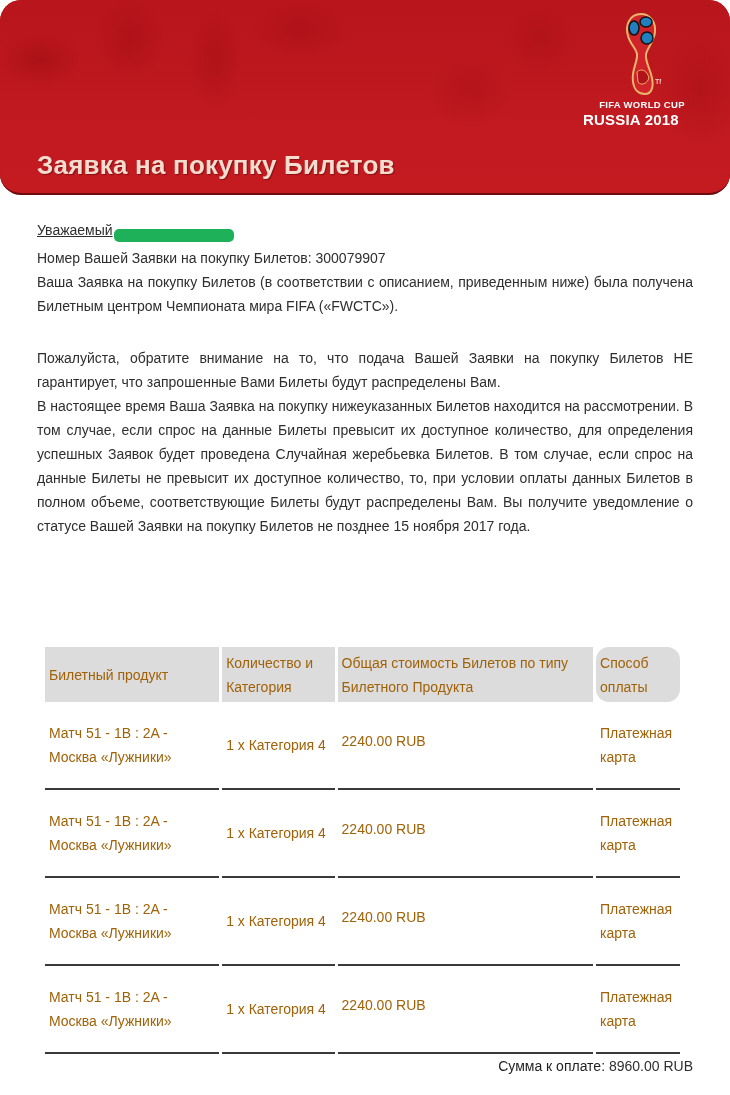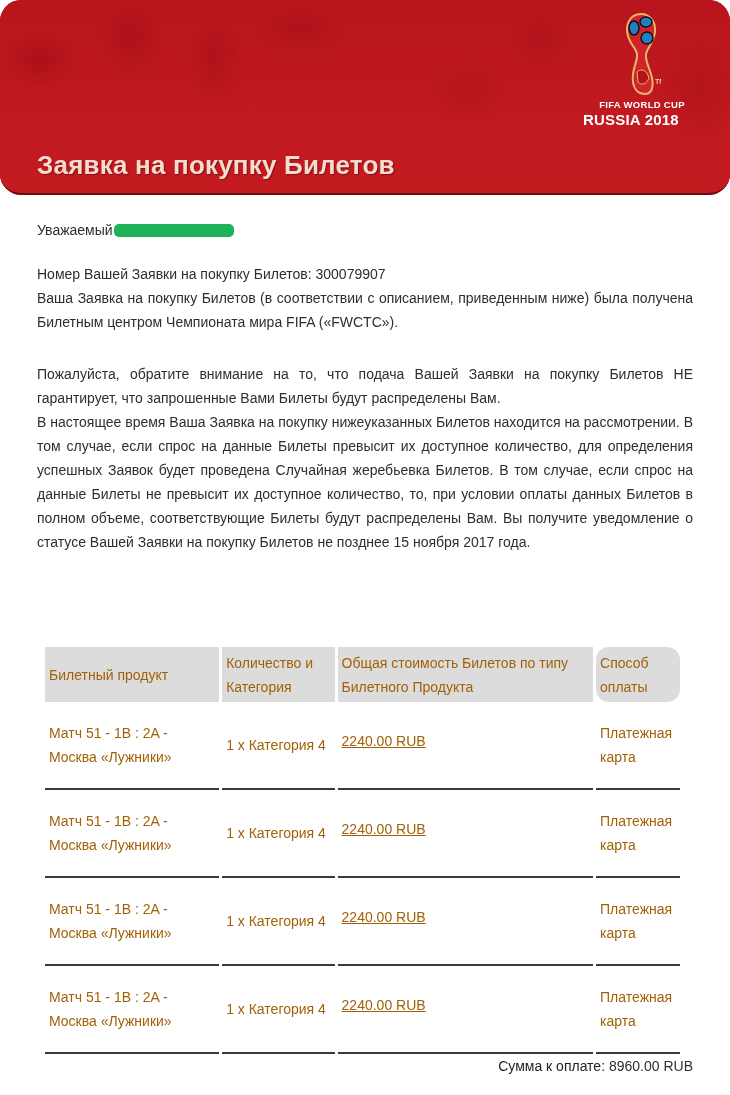--- a/index.html
+++ b/index.html
@@ -32,45 +32,45 @@
   .logo-line1 {
     position: absolute; left: 0; top: 89px; width: 118px; text-align: center;
     font-size: 9.5px; font-weight: bold; color: #ffffff; letter-spacing: 0.3px;
   }
   .logo-line2 {
     position: absolute; left: 0; top: 101px; width: 118px; text-align: left;
     font-size: 15px; font-weight: bold; color: #ffffff; letter-spacing: 0.2px;
   }
 
   .content { position: absolute; left: 37px; top: 218px; width: 656px; font-size: 14px; line-height: 24px; color: #2e2e2e; }
-  .greet { display: flex; align-items: center; height: 24px; }
+  .greet { display: flex; align-items: flex-end; height: 24px; text-decoration: underline; }
   .redact {
     display: inline-block; width: 120px; height: 13px; background: #1fb15a;
     border-radius: 5px; margin-left: 1px;
   }
   .p { text-align: justify; }
-  .p-number { margin-top: 20px; }
+  .p-number { margin-top: 4px; }
   .p-received { }
   .p-note { margin-top: 28px; }
 
   .table-wrap { position: absolute; left: 45px; top: 617px; width: 641px; }
   table { border-collapse: separate; border-spacing: 3px 0; width: 641px; margin-left: -3px; font-size: 14px; color: #a16207; margin-top: 30px; }
   th {
     background: #dcdcdc; font-weight: normal; text-align: left; vertical-align: middle;
     padding: 3px 4px; line-height: 24px; height: 55px;
   }
   td {
     vertical-align: middle; padding: 0 4px; line-height: 24px; height: 88px;
     border-bottom: 2px solid #3a3a3a;
   }
   .col1 { width: 176px; }
   .col2 { width: 113px; }
   .col3 { width: 259px; }
   .col4 { width: 84px; border-radius: 13px; }
-  .cell-price { padding-bottom: 8px; text-decoration: underline; }
+  .cell-price { padding-bottom: 8px; }
 
   .total {
     position: absolute; right: 37px; top: 1058px; font-size: 14px; color: #2e2e2e;
   }
   .total-label { font-weight: normal; color: #1f1f1f; }
 </style>
 </head>
 <body>
 
 <div class="header">

